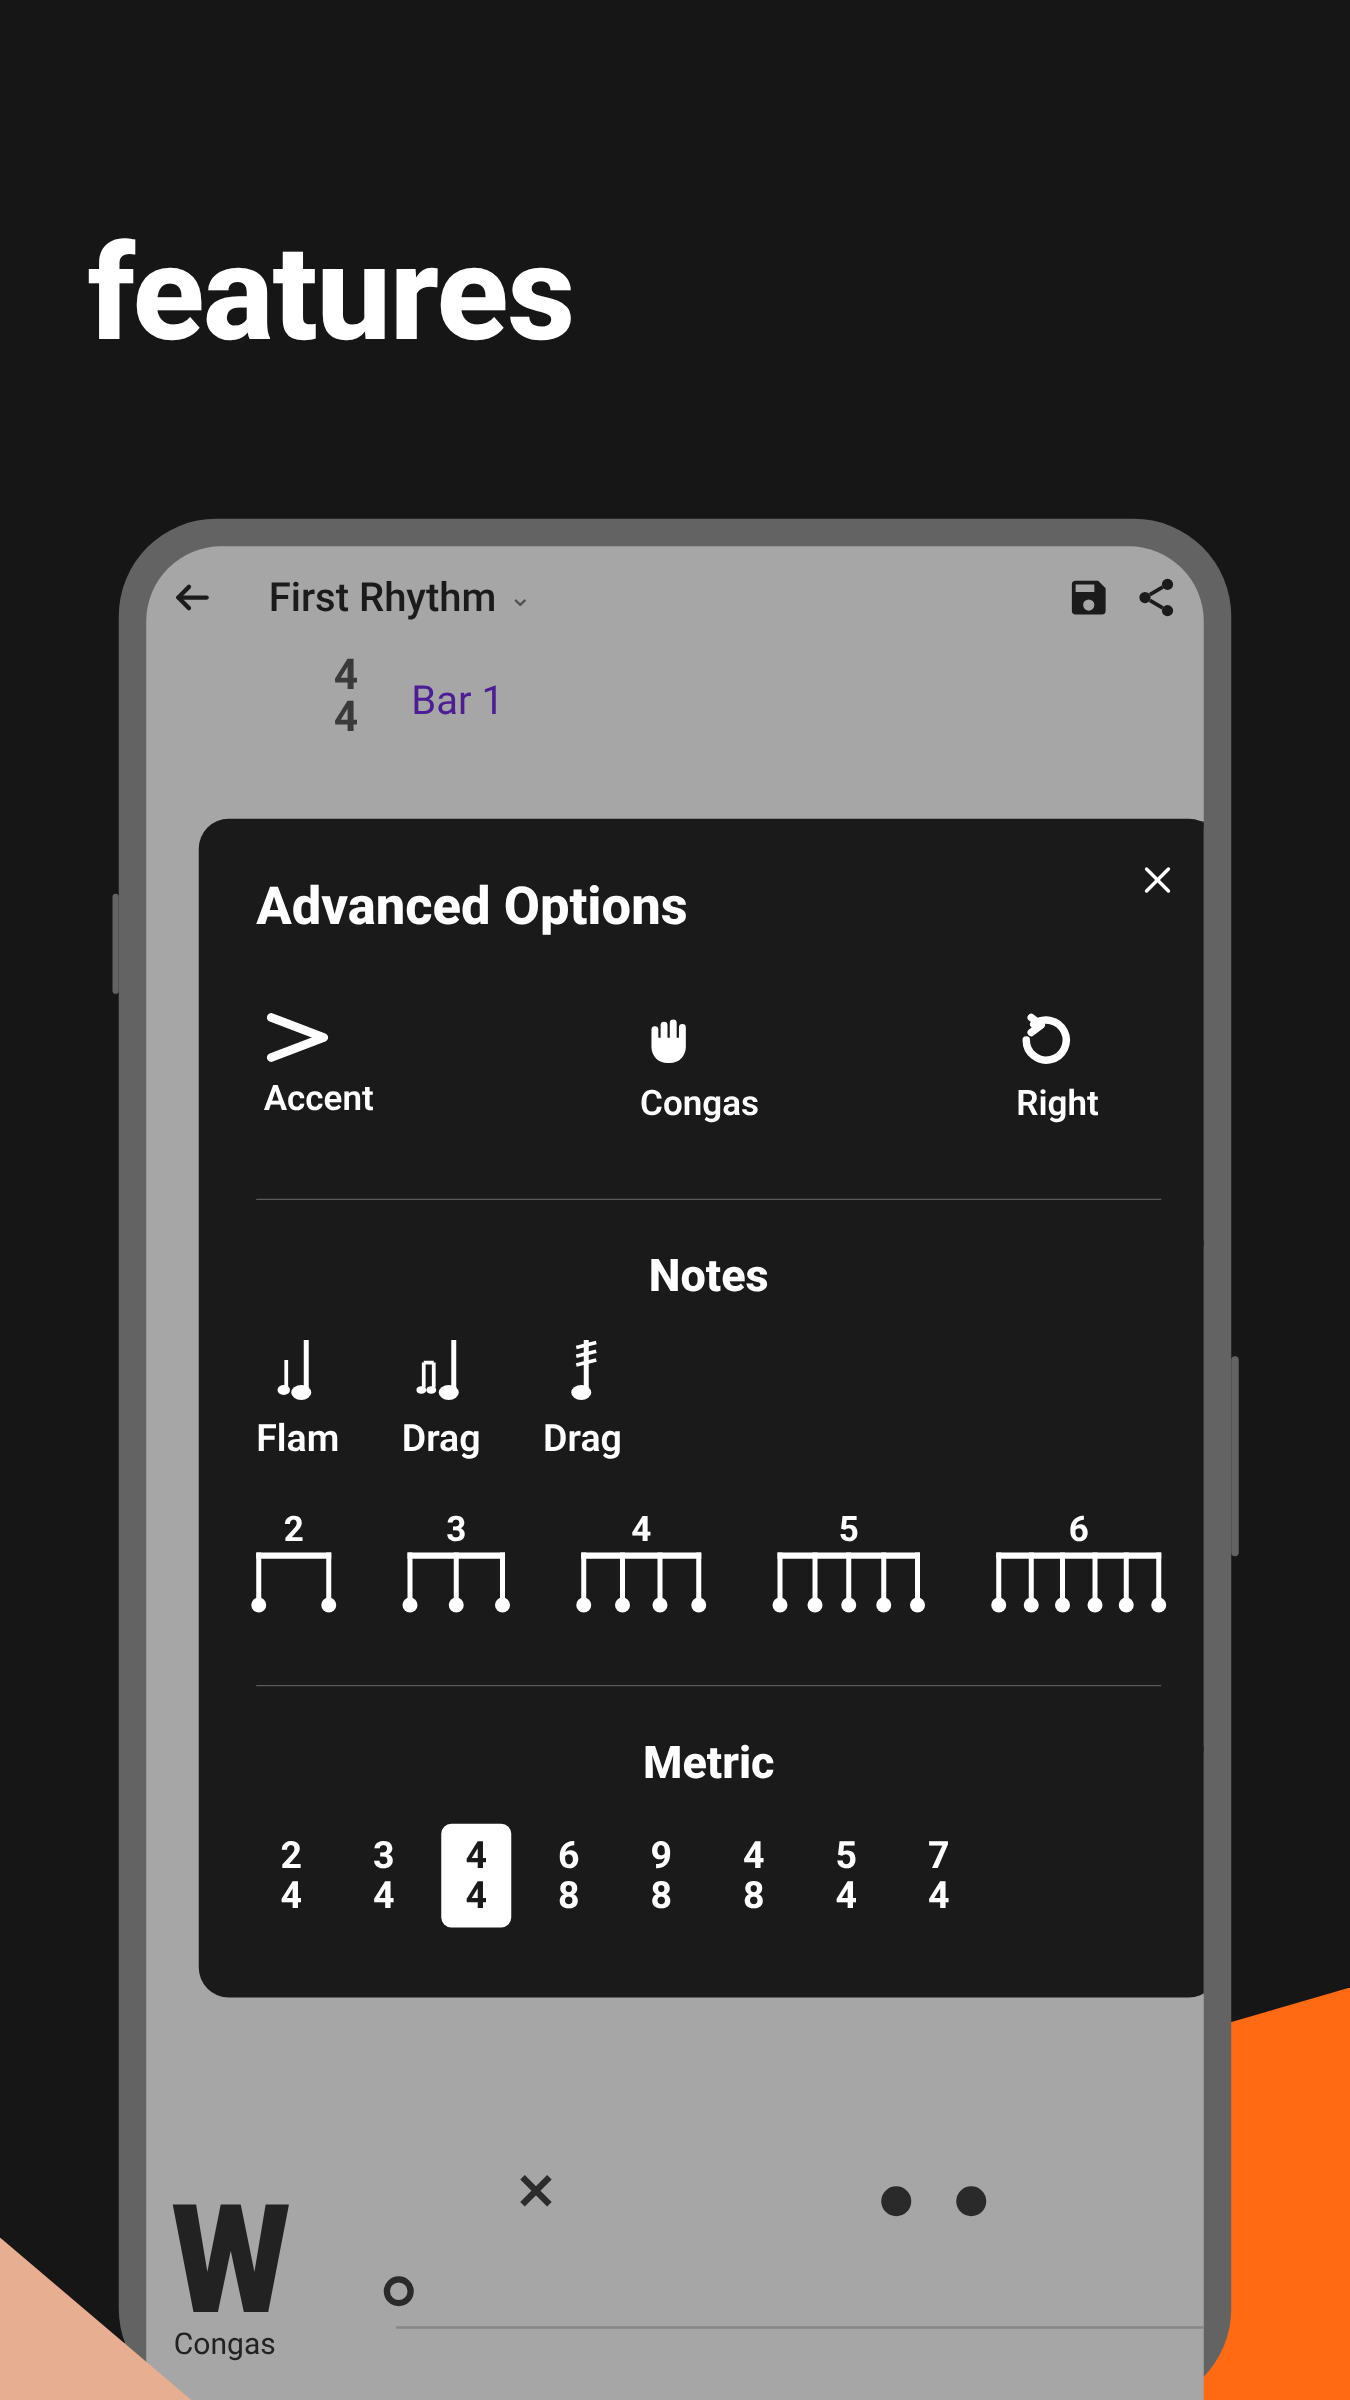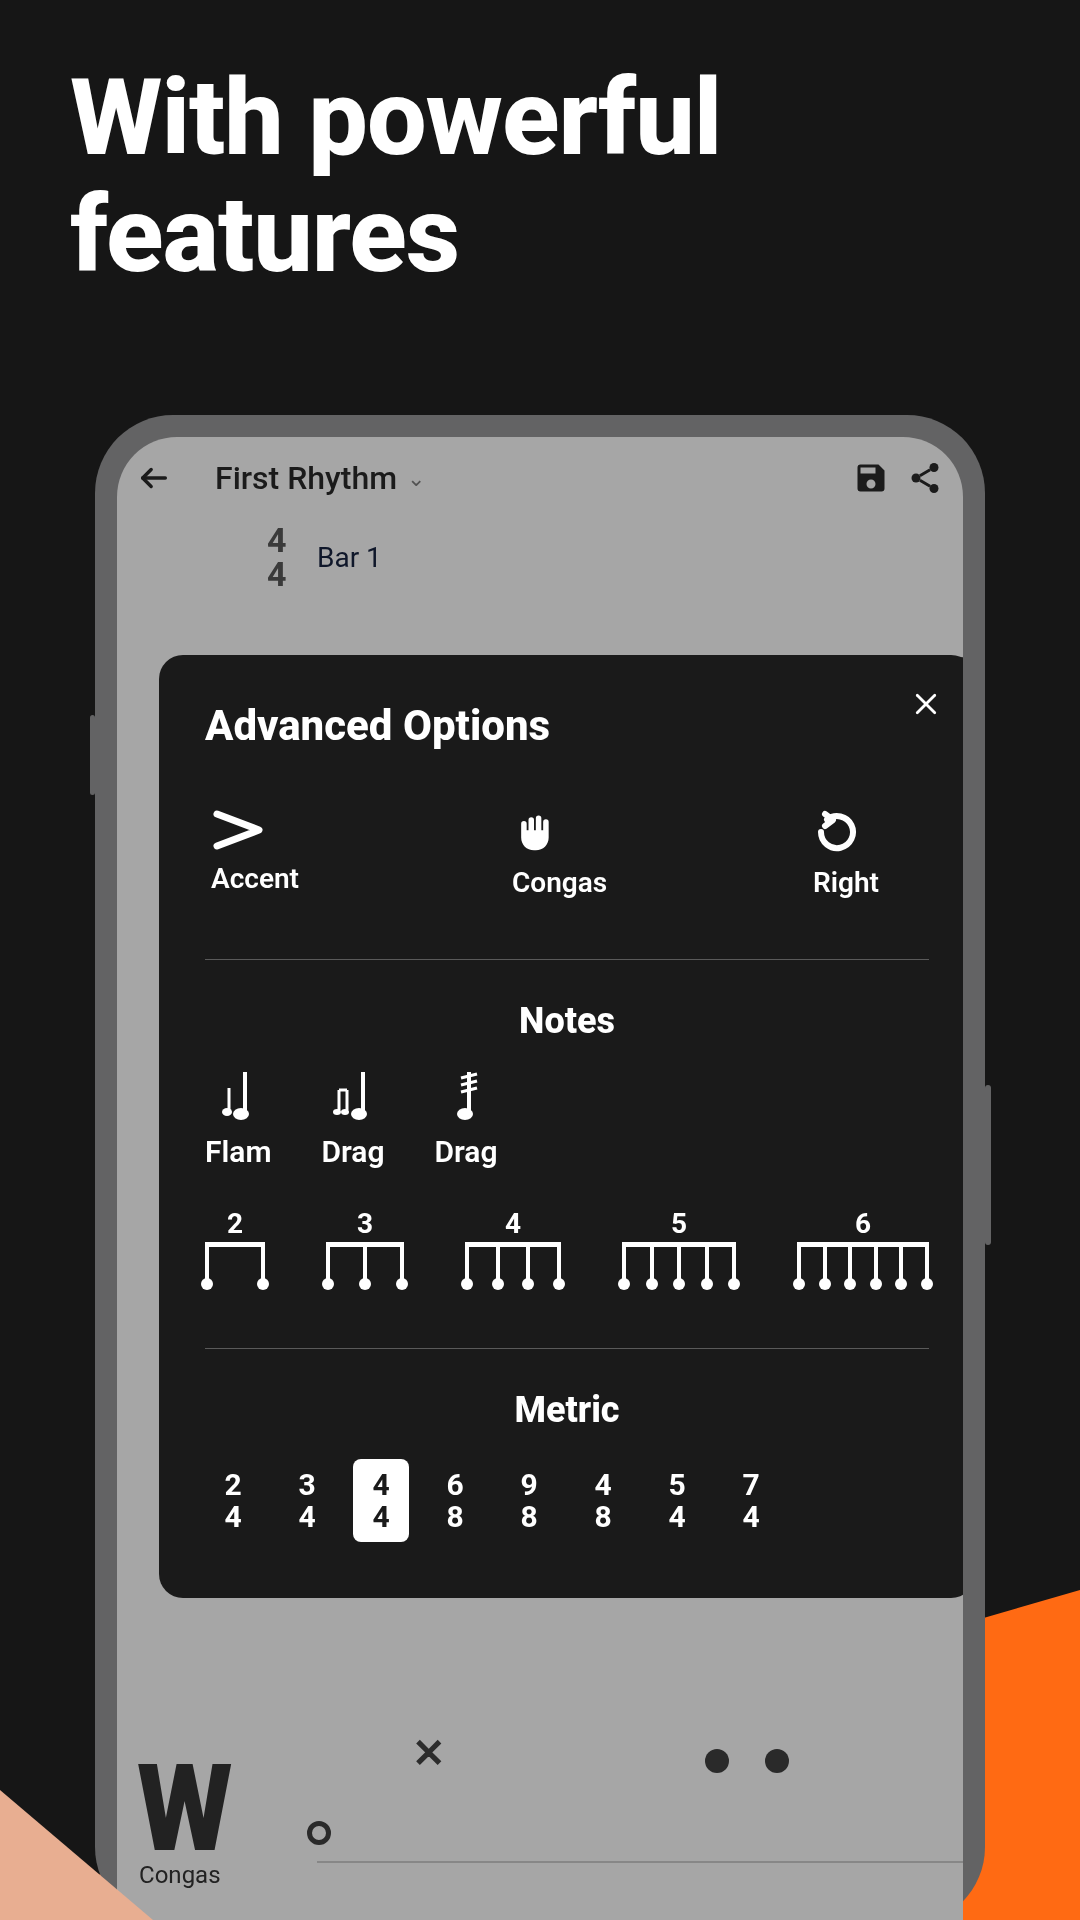--- a/index.html
+++ b/index.html
@@ -96,23 +96,23 @@
     position: absolute;
     top: 86px; left: 150px;
     font-weight: 700;
     color: #3a3a3a;
     font-size: 34px;
     line-height: 1;
     text-align: center;
   }
   .barlabel {
     position: absolute;
-    top: 104px; left: 200px;
-    font-size: 28px;
-    color: #0f172a;
+    top: 104px; left: 212px;
+    font-size: 32px;
+    color: #4c1d95;
   }
   .congas {
     position: absolute;
     bottom: 36px; left: 20px;
     text-align: center;
     color: #222;
   }
   .congas .letter {
     font-size: 110px;
     font-weight: 900;
@@ -284,21 +284,21 @@
   }
   .metric-item.selected {
     background: #fff;
     color: #1a1a1a;
   }
 </style>
 </head>
 <body>
 
 <div class="headline">
-  <span>With powerful</span><br>
+  <br>
   <span>features</span>
 </div>
 
 <div class="orange-wedge"></div>
 <div class="flesh-wedge"></div>
 
 <div class="phone">
   <div class="screen">
 
     <div class="topbar">

